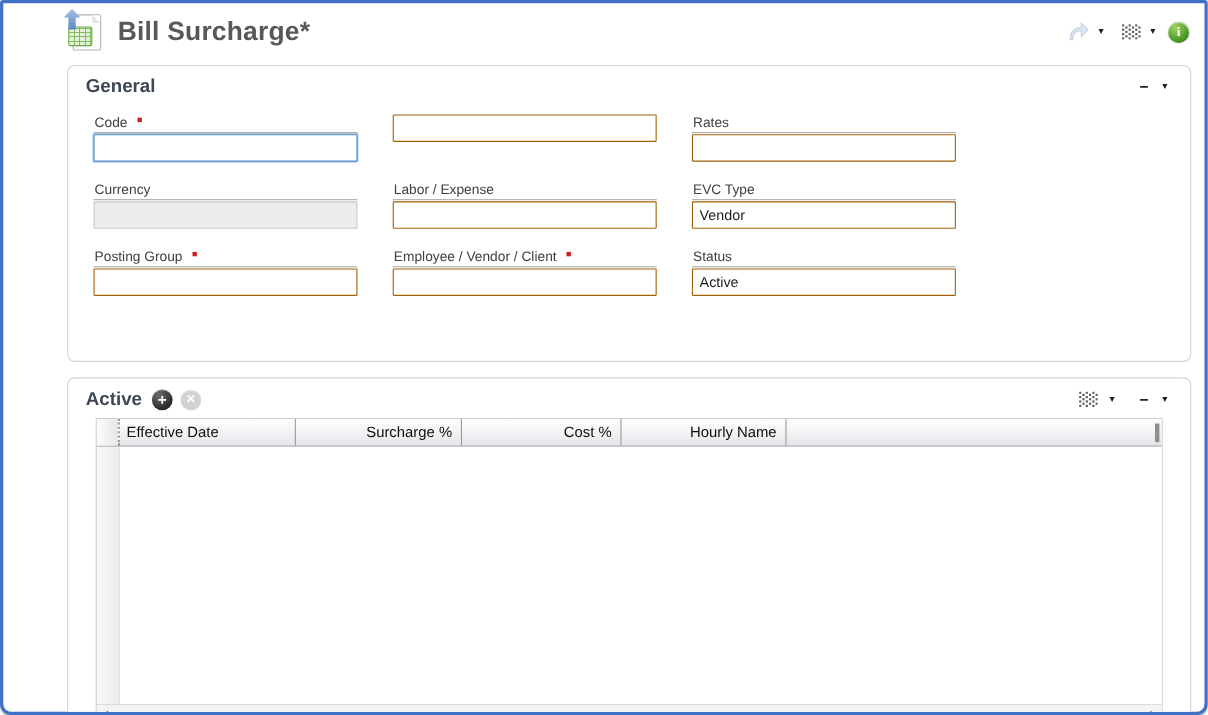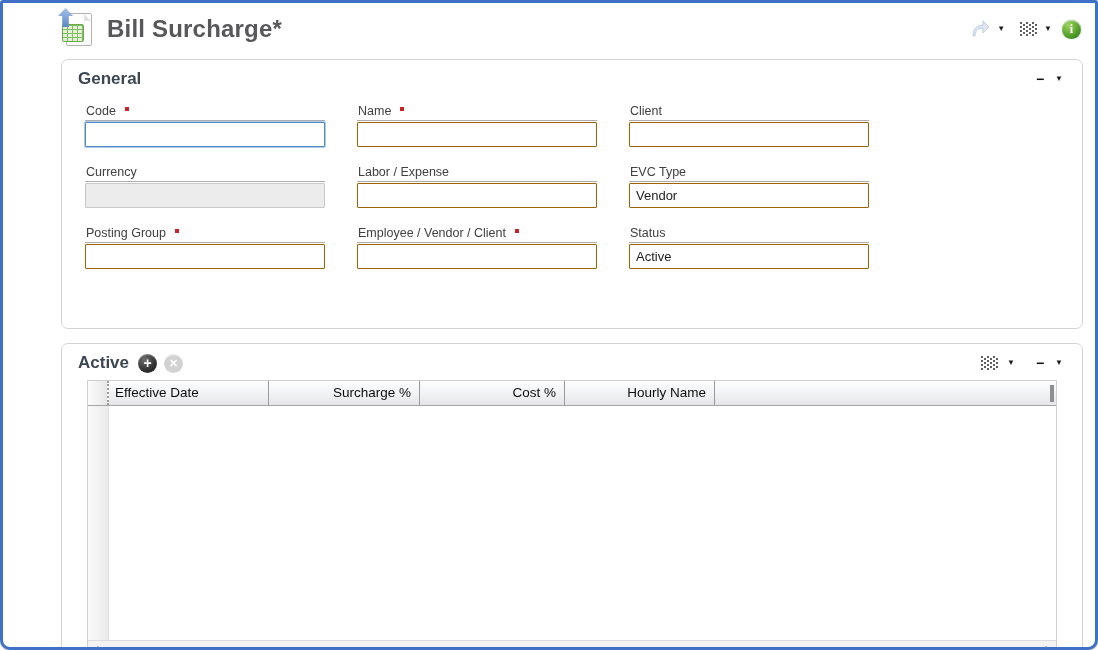--- a/index.html
+++ b/index.html
@@ -207,30 +207,26 @@
 
       <div class="field">
         <div class="flabel">
           <span>Code</span>
           <span class="req"></span>
         </div>
         <input class="finput focused" value="" style="">
       </div>
 
       <div class="field">
-        <div class="flabel">
-          <span>Name</span>
-          <span class="req"></span>
-        </div>
-        <input class="finput" value="" style="">
-      </div>
-
-      <div class="field">
-        <div class="flabel">
-          <span>Client</span>
+        <input class="finput" value="" style="">
+      </div>
+
+      <div class="field">
+        <div class="flabel">
+          <span>Rates</span>
         </div>
         <input class="finput" value="" style="">
       </div>
 
       <div class="field">
         <div class="flabel">
           <span>Currency</span>
         </div>
         <input class="finput disabled" disabled="" value="" style="">
       </div>

